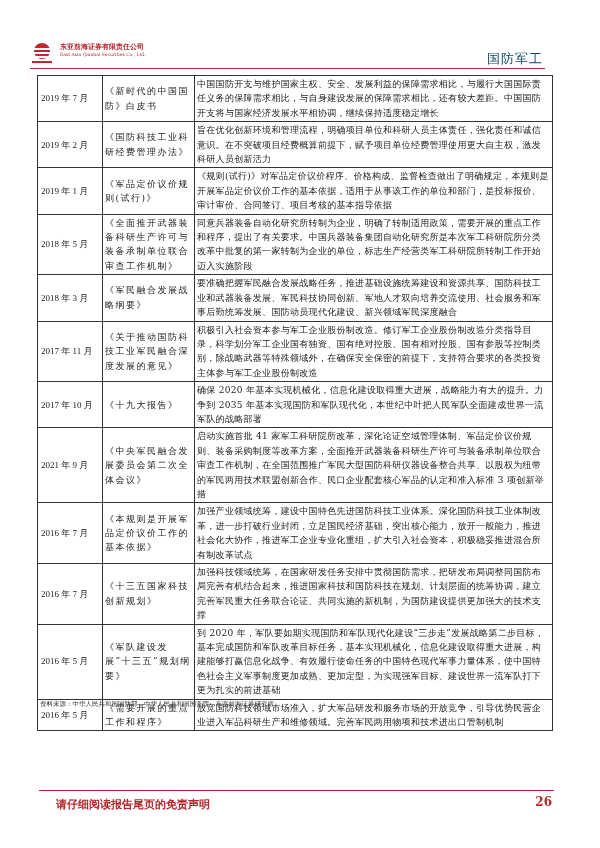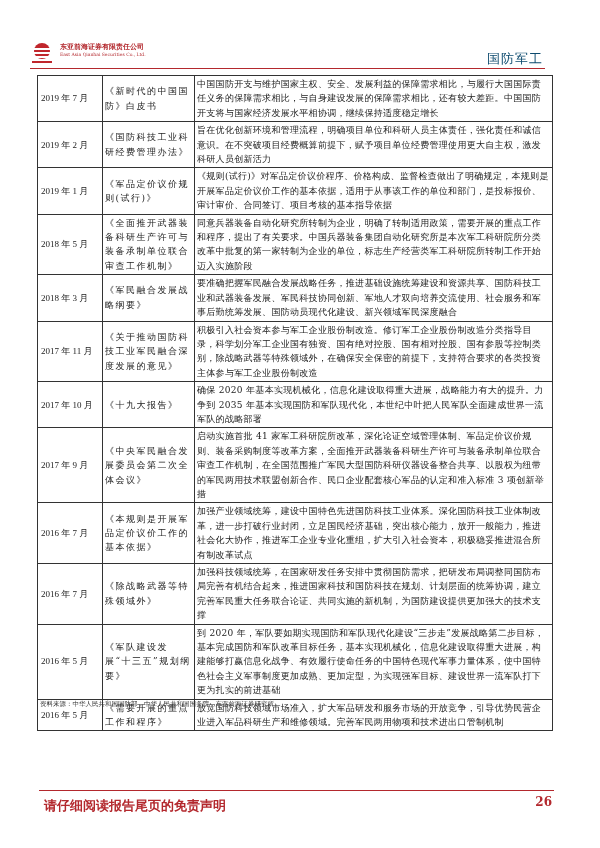--- a/index.html
+++ b/index.html
@@ -15,21 +15,21 @@
   .company-en { font-size:4.5px; color:#b3282d; line-height:7px; white-space:nowrap; }
   .section { position:absolute; right:2px; top:10px; font-size:13px; color:#0c4a6e; letter-spacing:1px; }
   table.policy { position:absolute; left:37px; top:75px; width:516px; border-collapse:collapse; font-size:9px; line-height:14.4px; }
   table.policy td { border:1px solid #333; padding:1px 2px; vertical-align:middle; color:#222; }
   table.policy td.date { width:59px; padding-left:3px;font-family:Liberation Serif, serif; }
   table.policy td.name { width:87px; letter-spacing:1.5px; }
   table.policy td.desc { letter-spacing:0.3px;margin-top:29px; }
   table.policy { border:1.5px solid #222; }
   .source { position:absolute; left:40px; top:700px; font-size:6.5px; color:#333; }
   .footer-line { position:absolute; left:39px; top:790px; width:515px; border-top:1.5px solid #b3282d; }
-  .footer-note { position:absolute; left:44px; top:797px; font-size:13px; color:#b3282d; font-weight:bold; }
+  .footer-note { position:absolute; left:56px; top:797px; font-size:11px; color:#b3282d; font-weight:bold; }
   .page-num { position:absolute; right:48px; top:795px; font-size:12px; color:#b3282d; font-weight:bold; }
 </style>
 </head>
 <body>
 
 <div class="header">
   <div class="logo">
     <div class="logo-circle"></div>
     <div class="logo-stripe" style="top:6px;"></div>
     <div class="logo-stripe" style="top:10px;"></div>
@@ -74,32 +74,32 @@
         <td class="date">2017 年 11 月</td>
         <td class="name">《关于推动国防科技工业军民融合深度发展的意见》</td>
         <td class="desc">积极引入社会资本参与军工企业股份制改造。修订军工企业股份制改造分类指导目录，科学划分军工企业国有独资、国有绝对控股、国有相对控股、国有参股等控制类别，除战略武器等特殊领域外，在确保安全保密的前提下，支持符合要求的各类投资主体参与军工企业股份制改造</td>
       </tr>
       <tr>
         <td class="date">2017 年 10 月</td>
         <td class="name">《十九大报告》</td>
         <td class="desc">确保 2020 年基本实现机械化，信息化建设取得重大进展，战略能力有大的提升。力争到 2035 年基本实现国防和军队现代化，本世纪中叶把人民军队全面建成世界一流军队的战略部署</td>
       </tr>
       <tr>
-        <td class="date">2017 年 9 月</td>
+        <td class="date">2021 年 9 月</td>
         <td class="name">《中央军民融合发展委员会第二次全体会议》</td>
         <td class="desc">启动实施首批 41 家军工科研院所改革，深化论证空域管理体制、军品定价议价规则、装备采购制度等改革方案，全面推开武器装备科研生产许可与装备承制单位联合审查工作机制，在全国范围推广军民大型国防科研仪器设备整合共享、以股权为纽带的军民两用技术联盟创新合作、民口企业配套核心军品的认定和准入标准 3 项创新举措</td>
       </tr>
       <tr>
         <td class="date">2016 年 7 月</td>
         <td class="name">《本规则是开展军品定价议价工作的基本依据》</td>
         <td class="desc">加强产业领域统筹，建设中国特色先进国防科技工业体系。深化国防科技工业体制改革，进一步打破行业封闭，立足国民经济基础，突出核心能力，放开一般能力，推进社会化大协作，推进军工企业专业化重组，扩大引入社会资本，积极稳妥推进混合所有制改革试点</td>
       </tr>
       <tr>
         <td class="date">2016 年 7 月</td>
-        <td class="name">《除战略武器等特殊领域外》</td>
+        <td class="name">《十三五国家科技创新规划》</td>
         <td class="desc">加强科技领域统筹，在国家研发任务安排中贯彻国防需求，把研发布局调整同国防布局完善有机结合起来，推进国家科技和国防科技在规划、计划层面的统筹协调，建立完善军民重大任务联合论证、共同实施的新机制，为国防建设提供更加强大的技术支撑</td>
       </tr>
       <tr>
         <td class="date">2016 年 5 月</td>
         <td class="name">《军队建设发展“十三五”规划纲要》</td>
         <td class="desc">到 2020 年，军队要如期实现国防和军队现代化建设“三步走”发展战略第二步目标，基本完成国防和军队改革目标任务，基本实现机械化，信息化建设取得重大进展，构建能够打赢信息化战争、有效履行使命任务的中国特色现代军事力量体系，使中国特色社会主义军事制度更加成熟、更加定型，为实现强军目标、建设世界一流军队打下更为扎实的前进基础</td>
       </tr>
       <tr>
         <td class="date">2016 年 5 月</td>
         <td class="name">《需要开展的重点工作和程序》</td>

